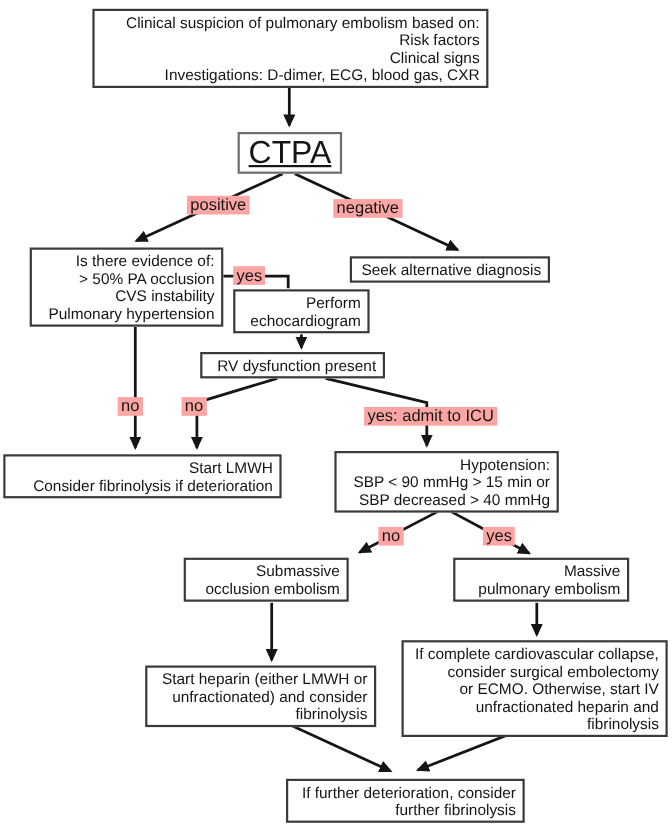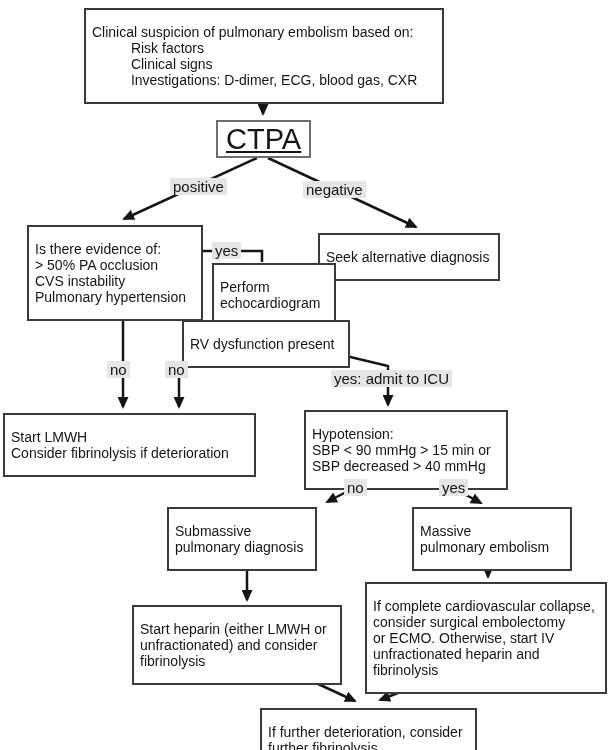--- a/index.html
+++ b/index.html
@@ -20,39 +20,40 @@
     position: absolute;
     left: 0; top: 0;
     width: 611px; height: 750px;
     z-index: 1;
   }
   .node {
     position: absolute;
     box-sizing: border-box;
     background: #ffffff;
     border: 2px solid #3a3a3a;
-    padding: 14px 6px;
+    padding: 2px 6px;
     font-size: 14px;
     line-height: 16px;
     white-space: pre;
     width: max-content;
     z-index: 2;
+    text-align: right;
   }
   .node.big {
     font-size: 29px;
     line-height: 32px;
     text-align: center;
     padding: 1px 8px;
     border-color: #6d6d6d;
   }
   .edge-label {
     position: absolute;
     font-size: 15px;
     line-height: 17px;
-    background: #e5e5e5;
+    background: #fca5a5;
     padding: 0 3px;
     white-space: pre;
     z-index: 3;
   }
   
   #n-clinical  { left: 84px;  top: 8px;   min-width: 360px; }
   #n-ctpa      { left: 216px; top: 120px; min-width: 93px; text-decoration: underline;  }
   #n-evidence  { left: 27px;  top: 225px; min-width: 176px; }
   #n-seek      { left: 318px; top: 233px; min-width: 182px; }
   #n-echo      { left: 212px; top: 263px; min-width: 124px; }
@@ -114,21 +115,21 @@
   <div class="node" id="n-seek">Seek alternative diagnosis</div>
   <div class="node" id="n-echo">Perform
 echocardiogram</div>
   <div class="node" id="n-rv">RV dysfunction present</div>
   <div class="node" id="n-lmwh">Start LMWH
 Consider fibrinolysis if deterioration</div>
   <div class="node" id="n-hypo">Hypotension:
 SBP &lt; 90 mmHg &gt; 15 min or
 SBP decreased &gt; 40 mmHg</div>
   <div class="node" id="n-sub">Submassive
-pulmonary diagnosis</div>
+occlusion embolism</div>
   <div class="node" id="n-massive">Massive
 pulmonary embolism</div>
   <div class="node" id="n-heparin">Start heparin (either LMWH or
 unfractionated) and consider
 fibrinolysis</div>
   <div class="node" id="n-collapse">If complete cardiovascular collapse,
 consider surgical embolectomy
 or ECMO. Otherwise, start IV
 unfractionated heparin and
 fibrinolysis</div>

